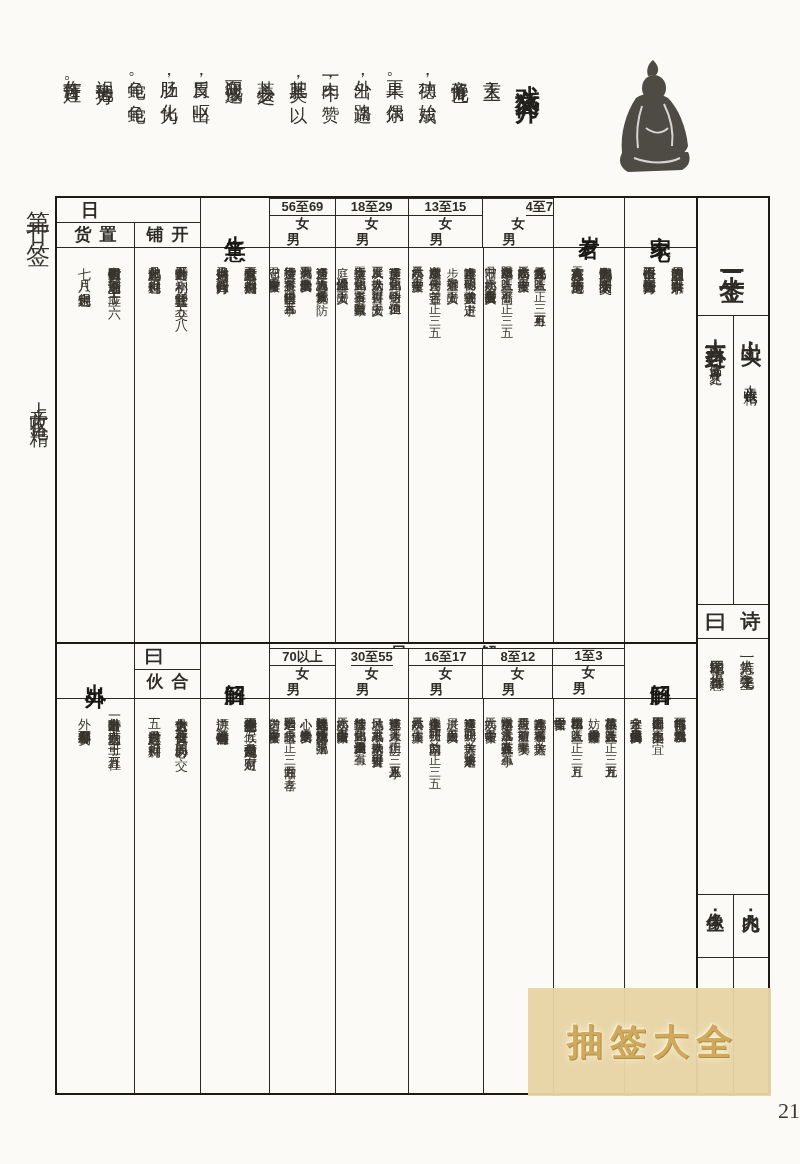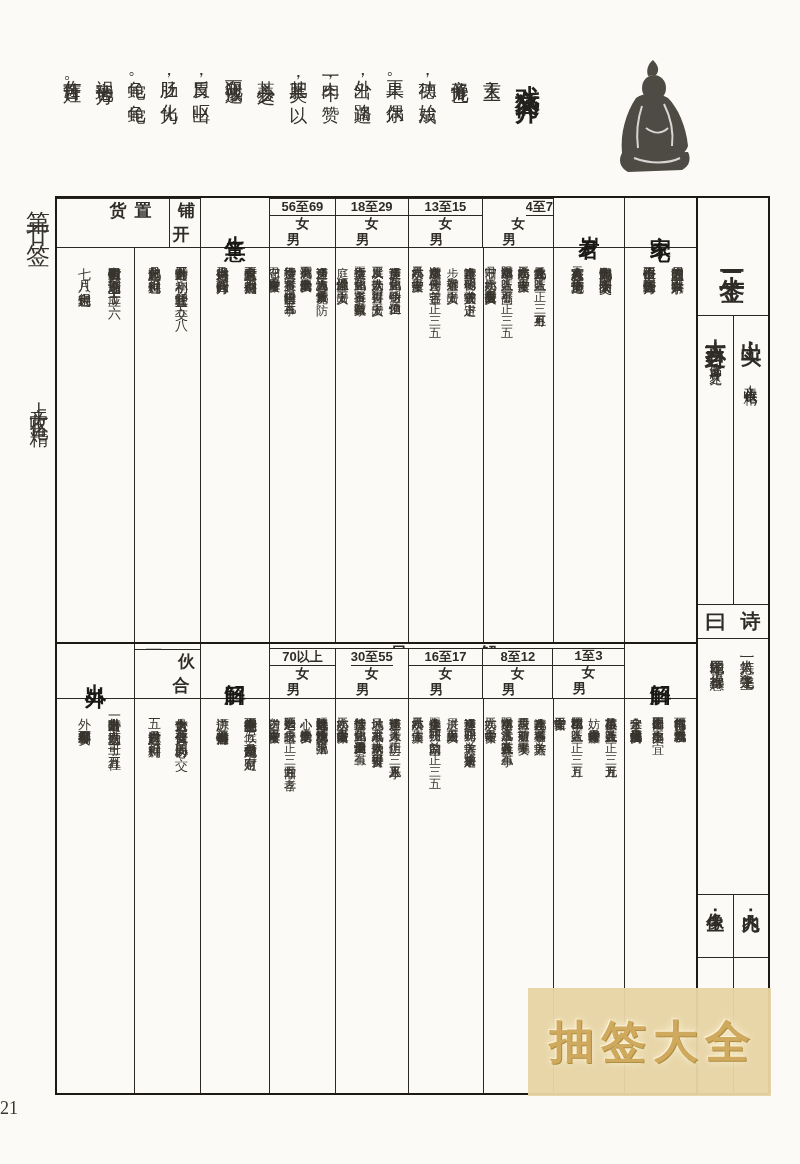--- a/index.html
+++ b/index.html
@@ -34,21 +34,21 @@
 
   .hz{display:flex;box-sizing:border-box;border-bottom:1px solid #2b2723;}
   .band1 .hz{height:50px;}
   .band2 .hz{height:55px;}
   .hz > div{box-sizing:border-box;border-right:1px solid #2b2723;}
   .hz > div:last-child{border-right:none;}
 
   .hab{width:144px;display:flex;flex-direction:column;}
   .hab-top{height:25px;border-bottom:1px solid #2b2723;font-size:18px;font-weight:bold;
     line-height:24px;padding-left:24px;letter-spacing:48px;overflow:hidden;}
-  .hab-bot{flex:1;display:flex;margin-left:35px;}
+  .hab-bot{flex:1;display:flex;}
   .hab-bot .sub{box-sizing:border-box;font-size:17px;font-weight:bold;line-height:24px;
     text-align:center;letter-spacing:8px;text-indent:8px;overflow:hidden;}
   .hab-bot .sub:first-child{width:78px;border-right:1px solid #2b2723;}
   .hab-bot .sub:last-child{flex:1;}
 
   .hv{display:flex;align-items:center;justify-content:center;}
   .hv .vlabel{writing-mode:vertical-rl;text-orientation:upright;
     font-size:21px;font-weight:bold;letter-spacing:4px;color:#1b1916;}
 
   .hnum{display:flex;flex-direction:column;}
@@ -101,25 +101,25 @@
   .rc-nz > div{flex:1;display:flex;align-items:flex-start;justify-content:center;box-sizing:border-box;padding-top:4px;}
   .rc-nz > div:first-child{border-right:1px solid #2b2723;}
   .rc-nz .vlabel{writing-mode:vertical-rl;text-orientation:upright;font-size:18px;font-weight:bold;}
   .rc-bottom{flex:1;display:flex;}
   .rc-bottom > div{flex:1;}
   .rc-bottom > div:first-child{border-right:1px solid #2b2723;}
 
   
   .watermark{position:absolute;left:528px;top:988px;width:243px;height:108px;
     background:rgba(231,212,164,0.96);display:flex;align-items:center;justify-content:center;z-index:9;}
-  .watermark span{font-size:45px;font-weight:bold;letter-spacing:7px;text-indent:7px;color:#cfa95e;
+  .watermark span{font-size:36px;font-weight:bold;letter-spacing:7px;text-indent:7px;color:#cfa95e;
     text-shadow:1px 1px 0 #b08e3f,-1px -1px 1px #fff3d6,0 0 8px rgba(255,250,230,.9);}
 
-  .pageno{position:absolute;left:0;top:1098px;width:800px;text-align:left;
-    font-family:"Liberation Serif","DejaVu Serif",serif;font-size:18px;color:#3a362f;}
+  .pageno{position:absolute;left:0;top:1098px;width:800px;text-align:right;
+    font-family:"Liberation Serif","DejaVu Serif",serif;font-size:22px;color:#3a362f;}
 </style>
 </head>
 <body>
 
 <div class="intro-title vtext">戏文简介</div>
 <div class="intro-body vtext">玄天上
 帝修九世
 功德，始成
 正果。偶尔
 外出，路遇

